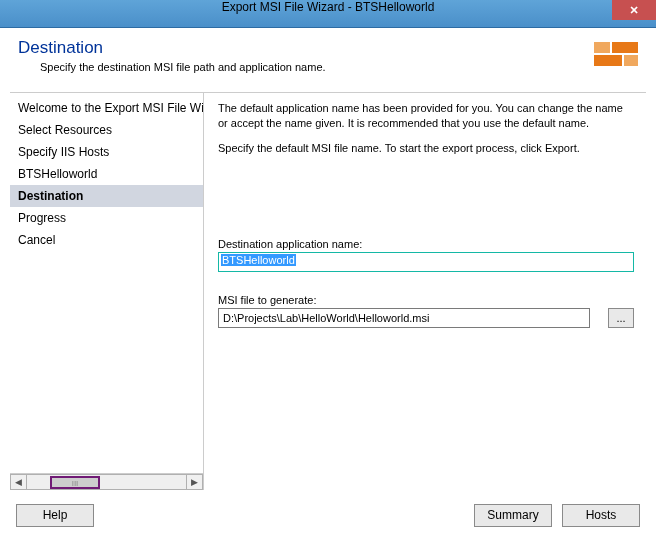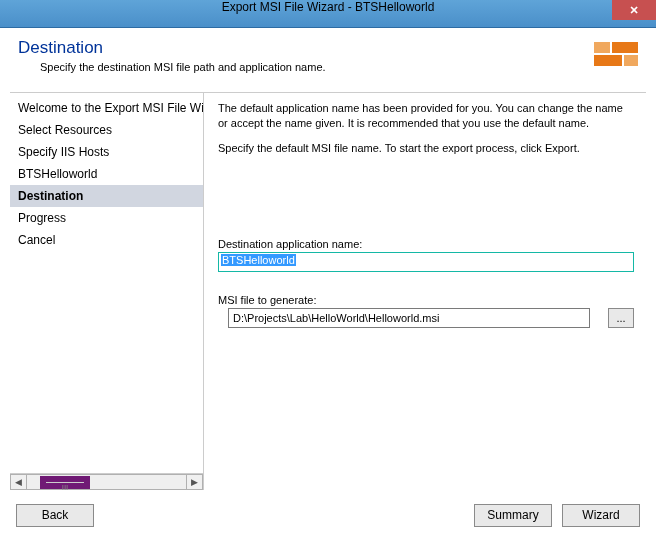--- a/index.html
+++ b/index.html
@@ -115,26 +115,26 @@
   }
   .hscroll .track {
     flex: 1;
     background: #efefef;
     position: relative;
     border-top: 1px solid #b0b0b0;
     border-bottom: 1px solid #b0b0b0;
   }
   .hscroll .thumb {
     position: absolute;
-    left: 13px;
+    left: 23px;
     top: 1px;
     height: 13px;
     width: 50px;
     background: #cdcdcd;
-    border: 6px solid #701a75;
+    border: 2px solid #701a75;
   }
   .main {
     flex: 1;
     padding: 8px 12px 6px 14px;
     font-size: 11px;
     color: #000;
     position: relative;
   }
   .main p { margin: 0 0 10px 0; line-height: 1.35; }
   .field-label { margin-top: 8px; margin-bottom: 2px; }
@@ -151,21 +151,20 @@
     width: 100%;
     height: 20px;
     border: 1px solid #14b8a6;
     padding: 1px 2px;
     background: #fff;
   }
   .file-row {
     display: flex;
     gap: 18px;
     align-items: stretch;
-    margin-left: 10px;
   }
   .file-row .text-input { flex: 1; }
   .browse-btn {
     width: 26px;
     height: 20px;
     border: 1px solid #8a8a8a;
     background: #e9e9e9;
     font-size: 11px;
     cursor: pointer;
     display: flex;
@@ -248,17 +247,17 @@
 
     <div class="field-label">MSI file to generate:</div>
     <div class="file-row">
       <input type="text" class="text-input" value="D:\Projects\Lab\HelloWorld\Helloworld.msi" style="">
       <div class="browse-btn">...</div>
     </div>
   </div>
 </div>
 
 <div class="footer">
-  <button class="btn">Back</button>
+  <button class="btn">Help</button>
   <div class="spacer"></div>
   <button class="btn">Summary</button>
-  <button class="btn">Wizard</button>
+  <button class="btn">Hosts</button>
 </div>
 
 </body></html>

